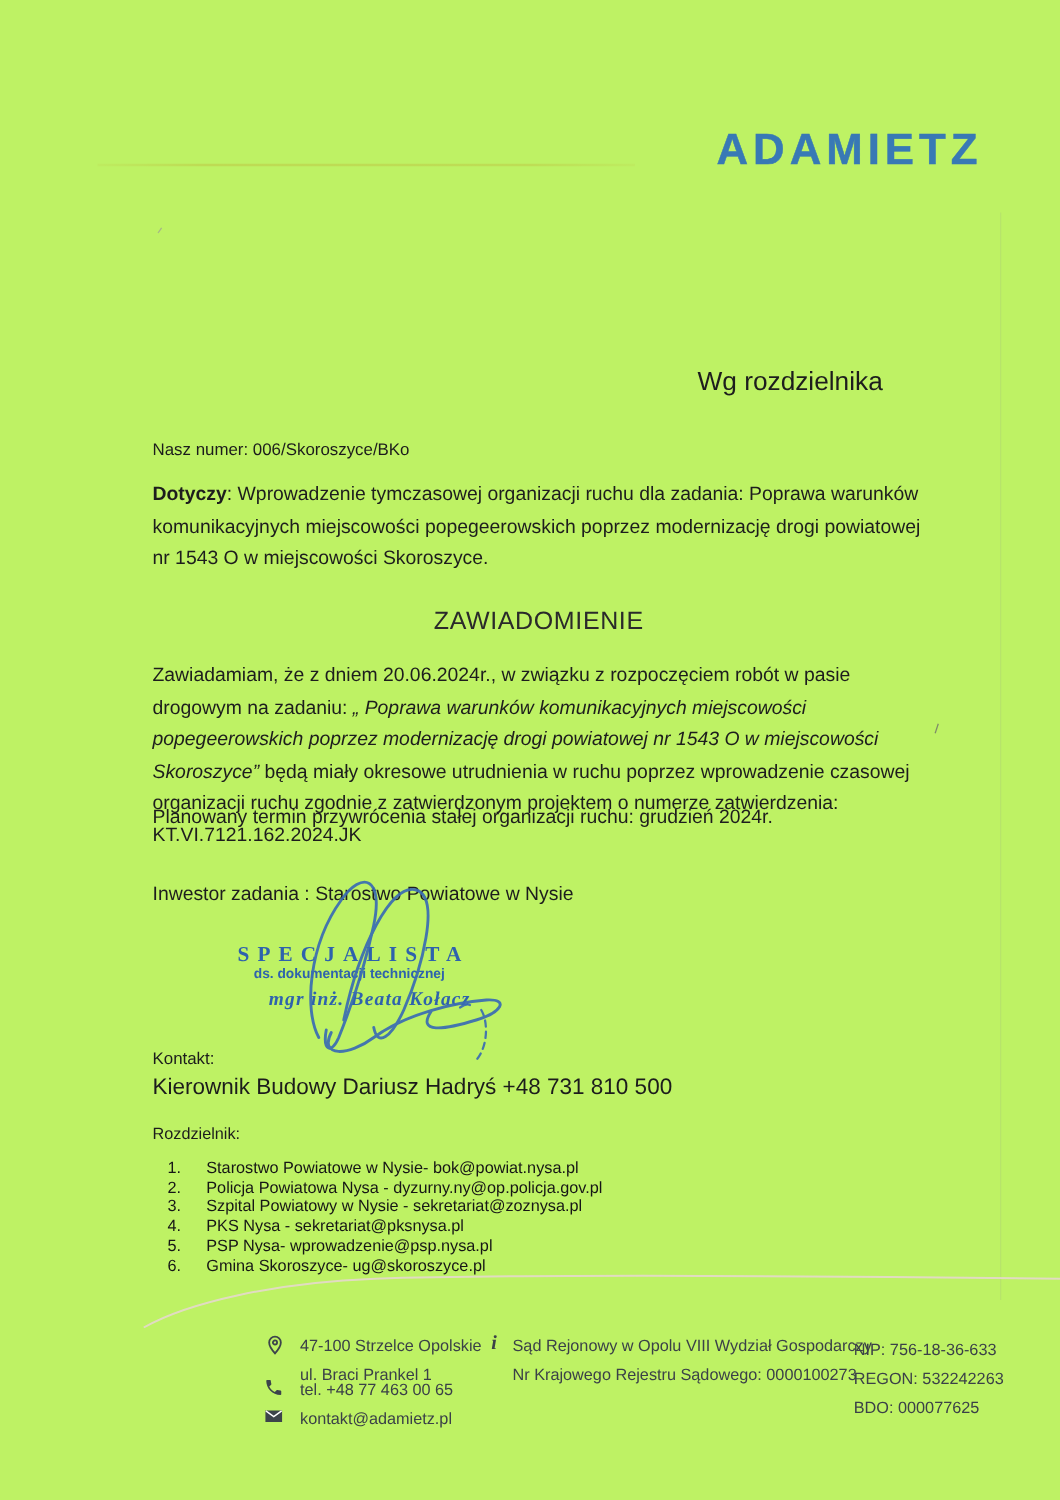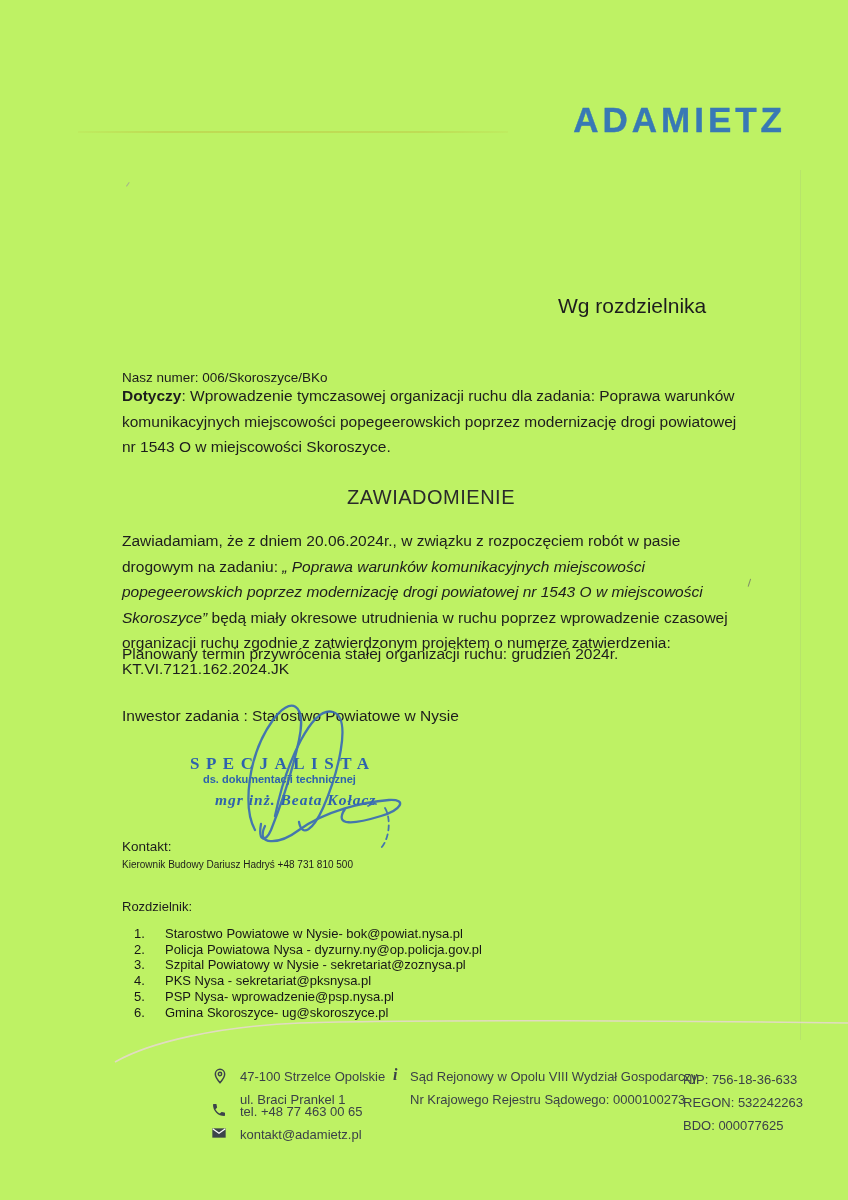--- a/index.html
+++ b/index.html
@@ -40,21 +40,21 @@
     top:214px;left:122px;width:624px;
     font-size:11.5px;line-height:15px;color:#1c1c1c;
     font-weight:500;
   }
   .distribution-note{
     top:294px;left:558px;
     font-size:21px;color:#1d1d1d;
   }
   .our-number{
     top:352px;left:122px;
-    font-size:13.5px;color:#1c1c1c;margin-top:18px;
+    font-size:13.5px;color:#1c1c1c;
   }
   .subject{
     top:383px;left:122px;width:618px;
     font-size:15.5px;line-height:25.5px;color:#1d1d1d;
   }
   .subject b{font-weight:bold;}
   .doc-title{
     top:486px;left:122px;width:618px;
     text-align:center;
     font-size:20px;letter-spacing:.5px;color:#2a2a2a;
@@ -91,21 +91,21 @@
   .stamp-l3{
     top:791px;left:172px;
     font-family:"Liberation Serif", serif;
     font-style:italic;font-weight:bold;font-size:15.5px;letter-spacing:1px;
     color:#2e62ad;
     margin-left:43px;
   }
   .sig-svg{top:698px;left:195px;}
   
   .contact-label{top:839px;left:122px;font-size:13.5px;color:#1c1c1c;}
-  .contact-person{top:859px;left:122px;font-size:10px;color:#1c1c1c;}
+  .contact-person{top:859px;left:122px;font-size:18px;color:#1c1c1c;}
   .dist-label{top:899px;left:122px;font-size:13px;color:#1c1c1c;}
   .dist-list{top:926px;left:134px;font-size:13px;color:#161616;}
   .dist-row{display:flex;line-height:15.7px;}
   .dist-num{width:31px;flex:none;}
   
   .curl-svg{top:1010px;left:0;}
   
   .footer{top:1064px;left:0;width:848px;height:100px;font-size:13px;color:#3b4148;text-decoration:underline;}
   .f-ico{position:absolute;width:16px;height:16px;}
   .f-text{position:absolute;line-height:16px;}

